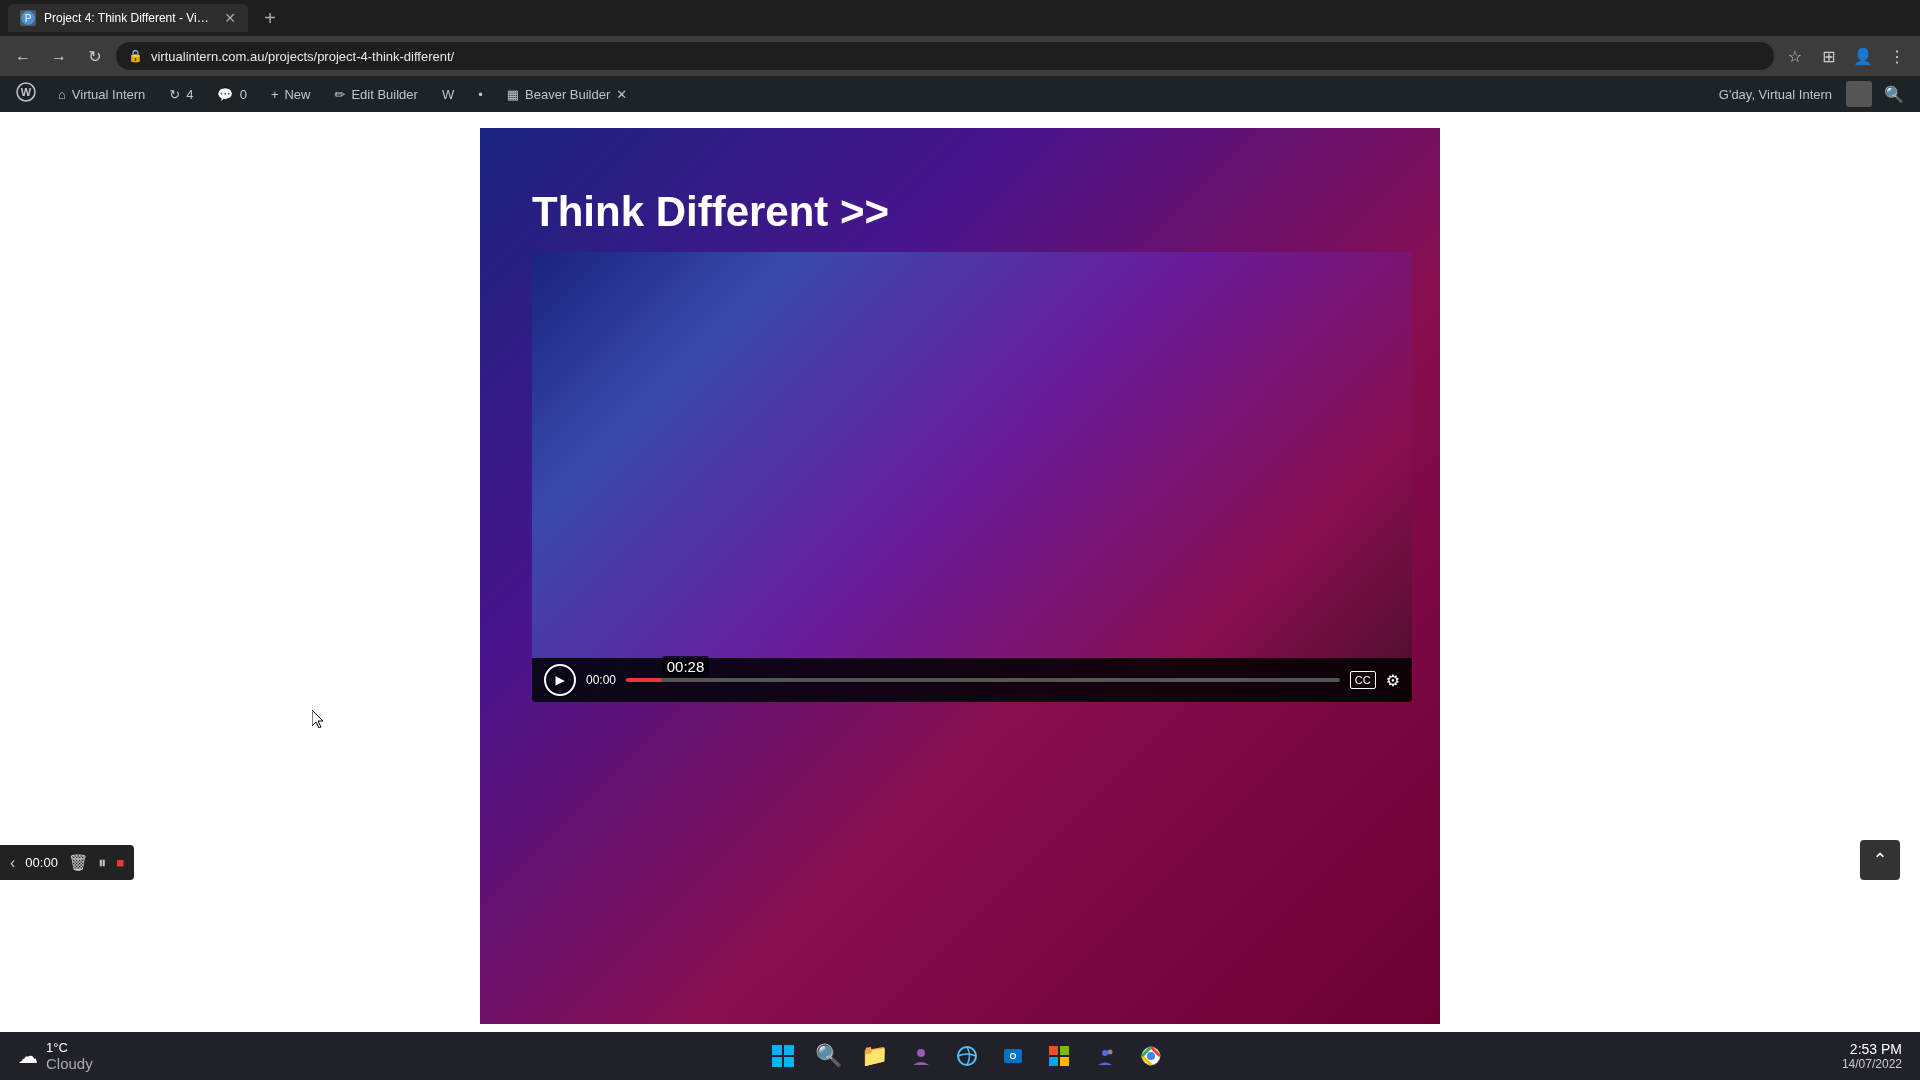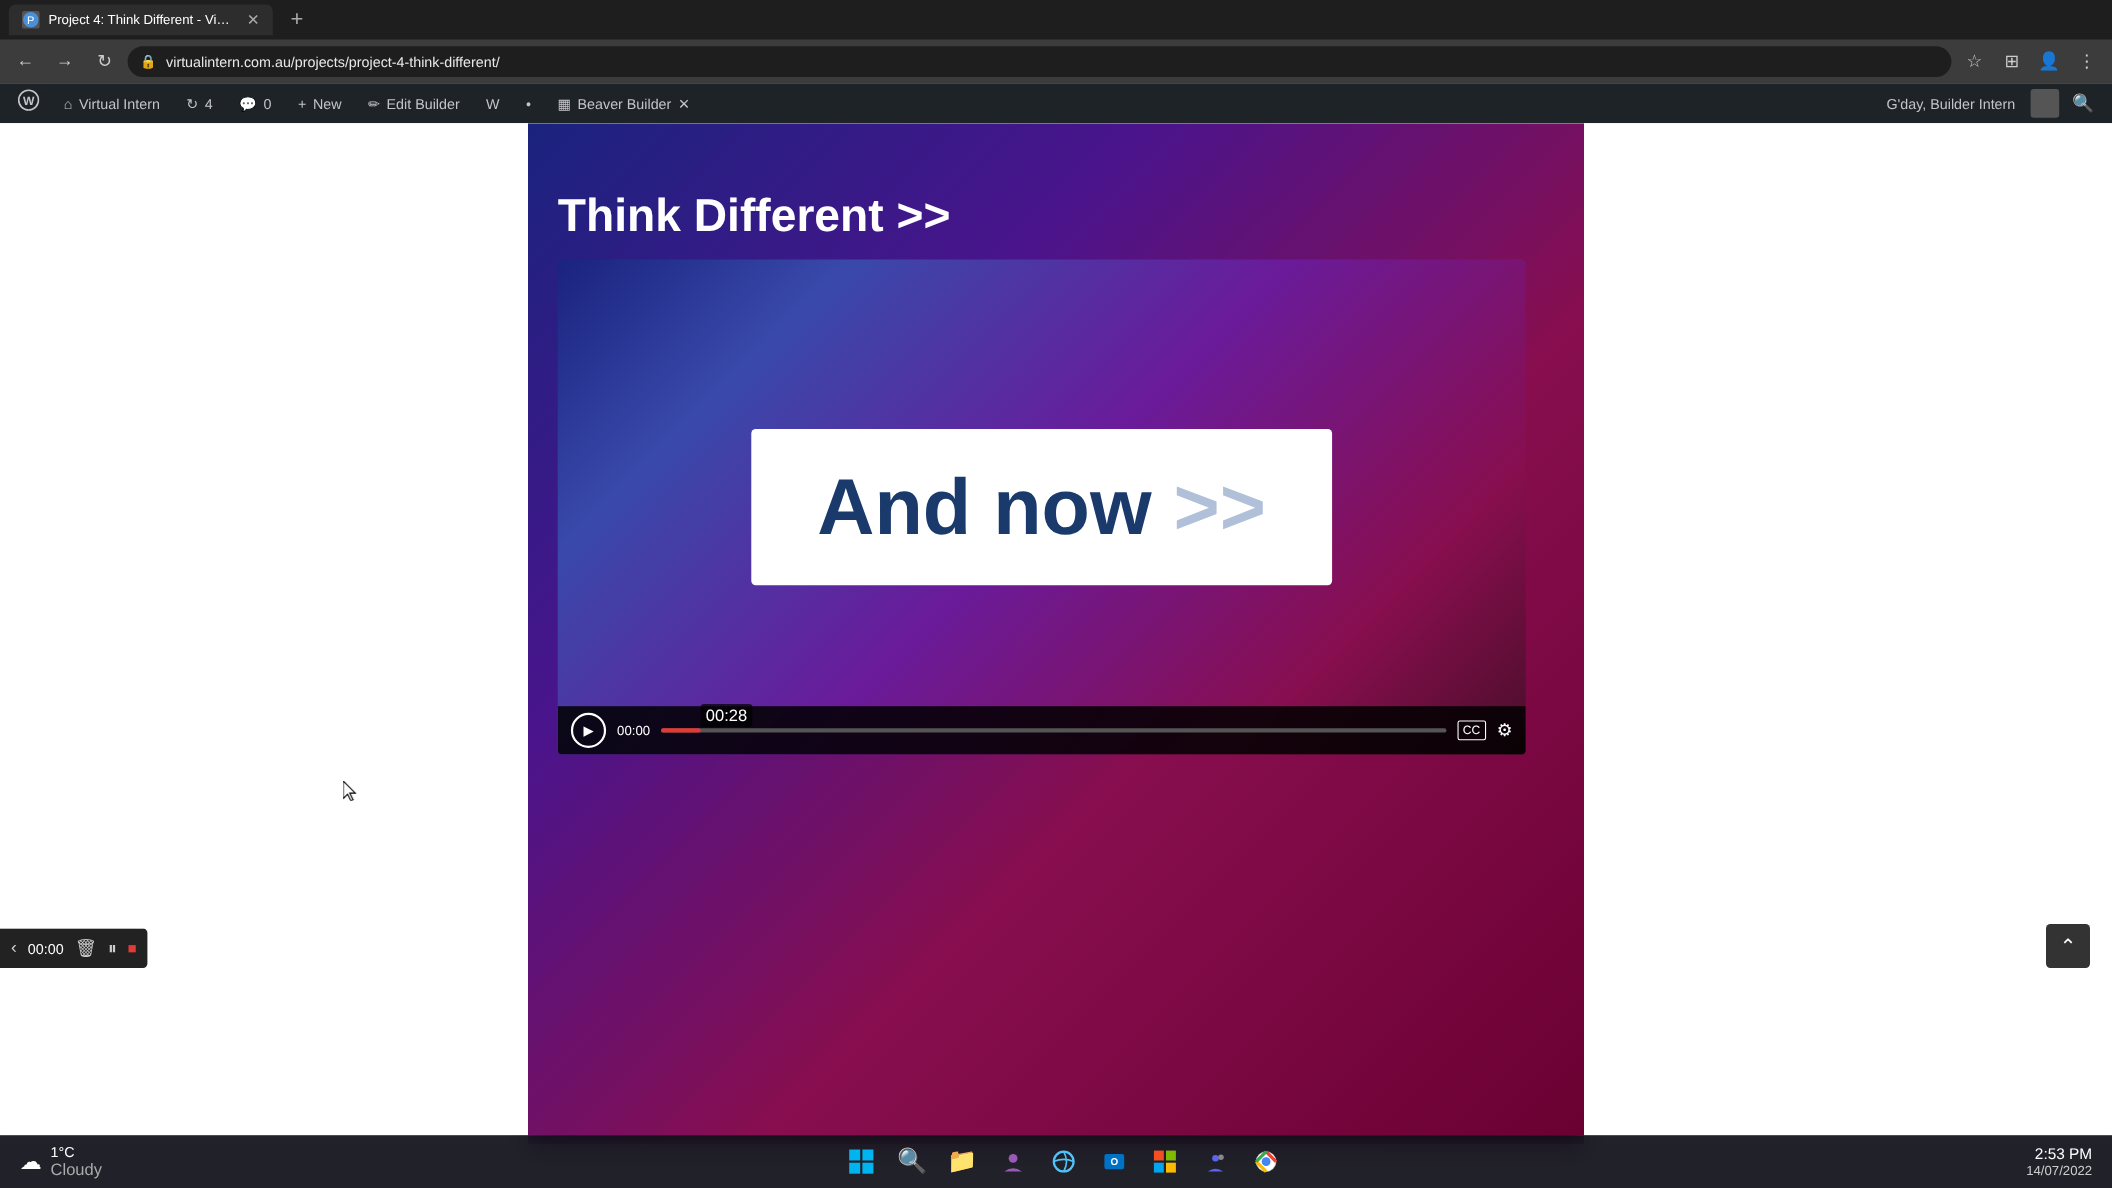--- a/index.html
+++ b/index.html
@@ -175,24 +175,24 @@
       width: 100%;
       height: calc(1080px - 36px - 40px - 36px - 40px);
       background: white;
       position: relative;
       overflow: hidden;
     }
 
     
     .hero-section {
       width: 960px;
-      margin: 0 auto;
+      margin: 16px auto;
       min-height: 700px;
       background: linear-gradient(135deg, #1a237e 0%, #4a148c 30%, #880e4f 60%, #6a0032 100%);
-      padding: 60px 40px 0 27px;
+      padding: 60px 40px 0 52px;
       position: relative;
     }
 
     .hero-title {
       color: #ffffff;
       font-size: 42px;
       font-weight: 700;
       margin-bottom: 16px;
     }
 
@@ -527,38 +527,35 @@
   <div class="wp-admin-item">
     <span>W</span>
   </div>
   <div class="wp-admin-item">•</div>
   <div class="wp-admin-item">
     <span>▦</span>
     <span>Beaver Builder</span>
     <span>✕</span>
   </div>
   <div class="wp-admin-bar-right">
-    <span class="wp-greeting">G'day, Builder Intern</span>
+    <span class="wp-greeting">G'day, Virtual Intern</span>
     <div class="wp-avatar"></div>
     <span class="wp-search-icon-bar">🔍</span>
   </div>
 </div>
 
 <div class="page-content">
   <div class="page-wrapper">
     <div class="side-padding"></div>
 
     <div class="hero-section">
       <h1 class="hero-title">Think Different &gt;&gt;</h1>
 
       <div class="video-container">
 
-        <div class="video-text-overlay">
-          <span class="video-text-main">And now </span><span class="video-text-main video-chevrons">&gt;&gt;</span>
-        </div>
 
         <div class="video-controls">
           <div class="play-btn">▶</div>
           <span class="time-display">00:00</span>
 
           <div class="progress-bar-container">
             <div class="progress-fill"></div>
             <div class="progress-tooltip">00:28</div>
           </div>
 

